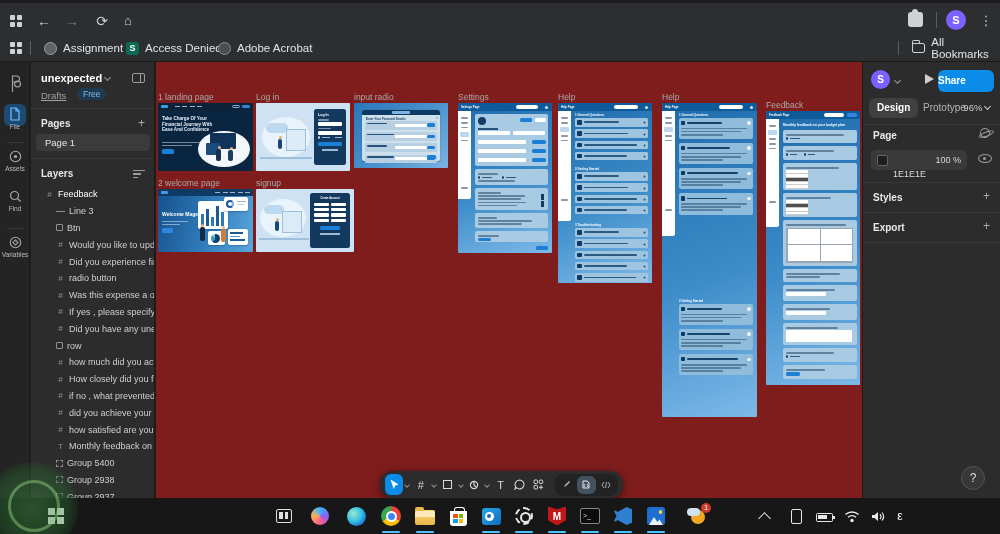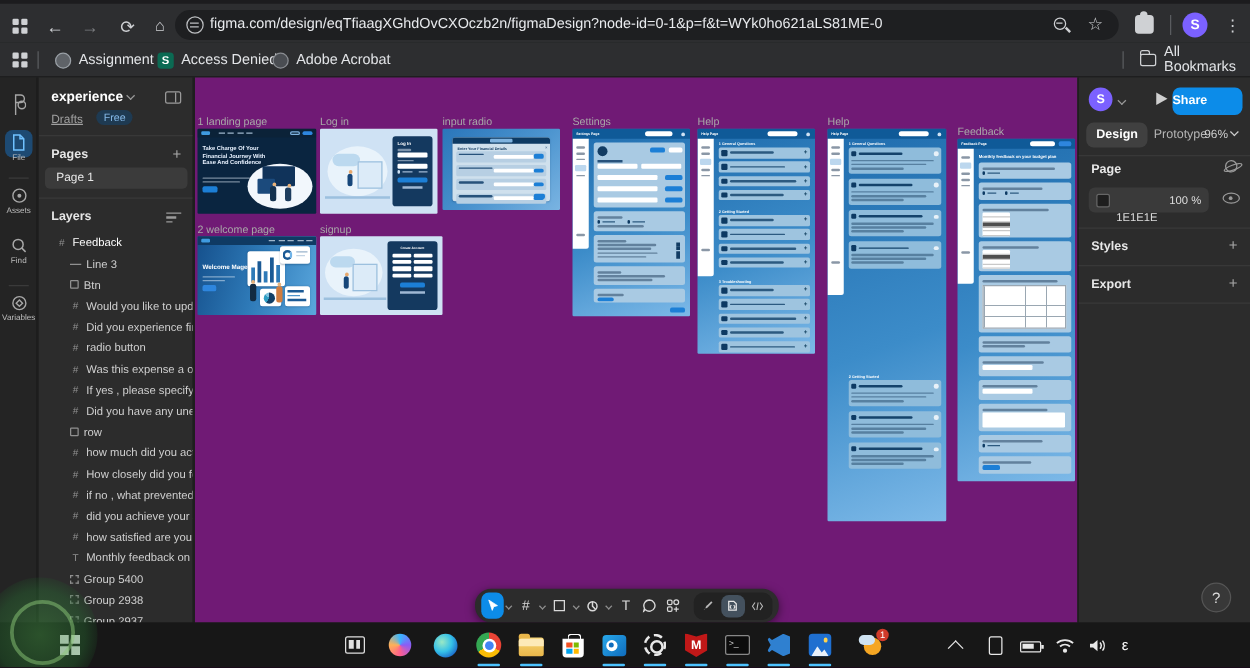--- a/index.html
+++ b/index.html
@@ -84,21 +84,21 @@
   .swatch { width:11px; height:11px; background:#1e1e1e; border:1px solid #666; border-radius:2px; }
   .color-row .hex { font-size:9px; color:#ddd;margin-top:27px; }
   .color-row .op { margin-left:auto; font-size:9px; color:#ddd; }
   .eye { position:absolute; right:8px; top:92px; width:14px; height:9px; border:1.3px solid #9a9a9a; border-radius:50%; }
   .eye:before { content:""; position:absolute; left:4px; top:1.5px; width:3px; height:3px; border-radius:50%; background:#9a9a9a; }
   .theme-ico { position:absolute; right:10px; top:66px; width:10px; height:10px; border:1.3px solid #9a9a9a; border-radius:50%; transform:rotate(-20deg); }
   .theme-ico:before { content:""; position:absolute; left:-3px; top:3px; width:14px; height:3px; border:1px solid #9a9a9a; border-radius:50%; }
   .help-fab { position:absolute; left:961px; top:466px; width:24px; height:24px; border-radius:50%; background:#383838; border:1px solid #555; color:#ddd; font-size:12px; text-align:center; line-height:22px; }
 
   
-  .canvas { position:absolute; left:156px; top:62px; width:706px; height:436px; background:#701a75; overflow:hidden; }
+  .canvas { position:absolute; left:156px; top:62px; width:706px; height:436px; background:#7f1d1d; overflow:hidden; }
   .flabel { position:absolute; color:#a8a8a8; font-size:8.5px; white-space:nowrap; }
   .frame { position:absolute; overflow:hidden; border-radius:1px; }
   .grad { background:linear-gradient(160deg,#1f6cad 0%,#3c8cc9 55%,#7db9e8 100%); }
   .lightblue { background:#cfe2f4; }
   .navy { background:#0a2540; }
 
   .mini-nav { position:absolute; left:0; top:0; right:0; height:7px; background:#0b2238; display:flex; align-items:center; padding:0 3px; gap:2.5px; }
   .mini-nav .logo { width:7px; height:2.5px; background:#3f9be0; border-radius:1px; margin-right:4px; }
   .mini-nav i { width:5px; height:1.3px; background:#9fb6cc; }
   .mini-nav .btn-o { margin-left:auto; width:8px; height:3.5px; border:0.5px solid #7fb3e0; border-radius:2px; }
@@ -203,28 +203,20 @@
     <div class="grid-ico" style="left:10px; top:12px;">
         <i></i>
         <i></i>
         <i></i>
         <i></i>
       </div>
     <div class="navicon" style="left:34px;">←</div>
     <div class="navicon dim" style="left:62px;">→</div>
     <div class="navicon" style="left:92px;">⟳</div>
     <div class="navicon" style="left:118px; font-size:13px;">⌂</div>
-    <div class="url-pill">
-      <span class="tune-ico"></span>
-      <span class="url-text">figma.com/design/eqTfiaagXGhdOvCXOczb2n/figmaDesign?node-id=0-1&amp;p=f&amp;t=WYk0ho621aLS81ME-0</span>
-      <span class="mag" style="left:703px; top:6px;">
-          <i class="minus"></i>
-        </span>
-      <span class="star-g" style="position:absolute; left:730px; top:3px;">☆</span>
-    </div>
     <div class="puzzle" style="left:908px;"></div>
     <div class="vdiv" style="left:936px; top:9px; height:16px;"></div>
     <div class="avatar" style="left:946px; top:7px;">S</div>
     <div class="navicon dots" style="left:976px;">⋮</div>
   </div>
 
   <div class="bmbar">
     <div class="grid-ico" style="left:10px; top:8px;">
         <i></i>
         <i></i>
@@ -283,21 +275,21 @@
     <div class="rail-item" style="top:174px;">
       <svg class="ric" width="13" height="13" viewBox="0 0 13 13">
           <circle cx="6.5" cy="6.5" r="5.2" fill="none" stroke="#a8a8a8" stroke-width="1.1"></circle>
           <rect x="4.7" y="4.7" width="3.6" height="3.6" fill="none" stroke="#a8a8a8" stroke-width="1.1" transform="rotate(45 6.5 6.5)"></rect>
         </svg>
       <div class="rlabel">Variables</div>
     </div>
   </div>
 
   <div class="lpanel">
-    <div class="lp-title"><span>experience</span> <span class="chev"></span></div>
+    <div class="lp-title"><span>unexpected</span> <span class="chev"></span></div>
     <div class="panelico" style="right:9px; top:11px;"></div>
     <div class="lp-sub">Drafts</div>
     <div class="badge">Free</div>
     <div class="hdiv" style="top:46px;"></div>
     <div class="sec-label" style="top:56px;">Pages</div>
     <div class="plus-g" style="right:9px; top:54px;">+</div>
     <div class="page-row" style="top:72px;">Page 1</div>
     <div class="hdiv" style="top:96px;"></div>
     <div class="sec-label" style="top:106px;">Layers</div>
     <div class="filter-ico" style="position:absolute; right:9px; top:108px;">

